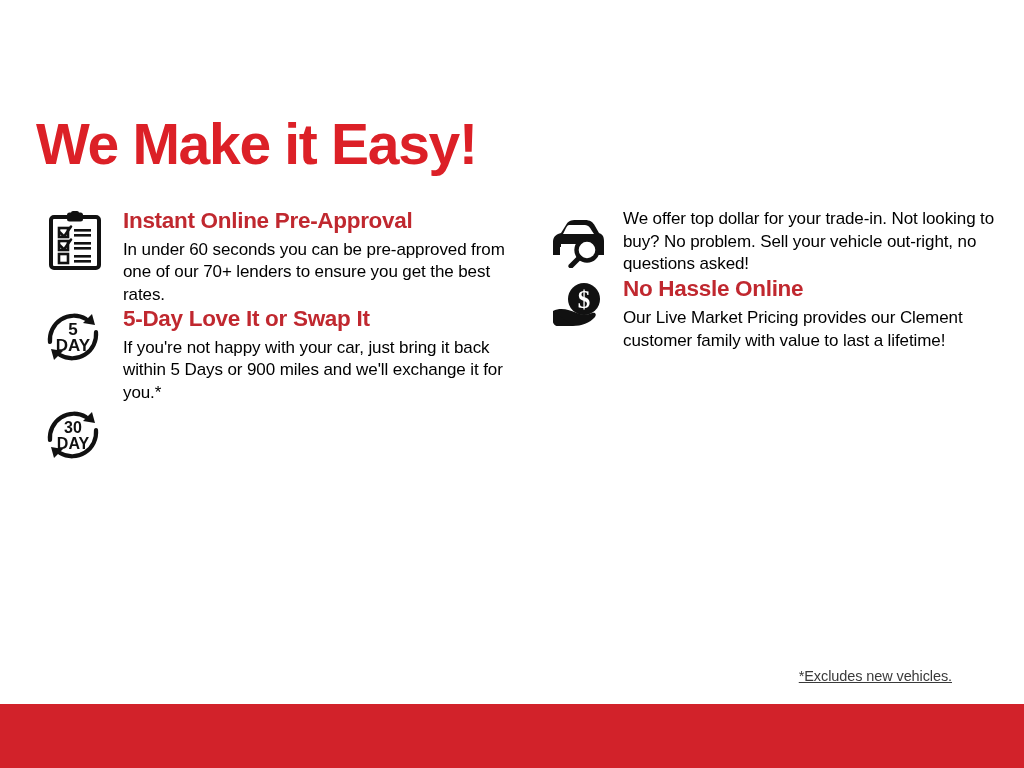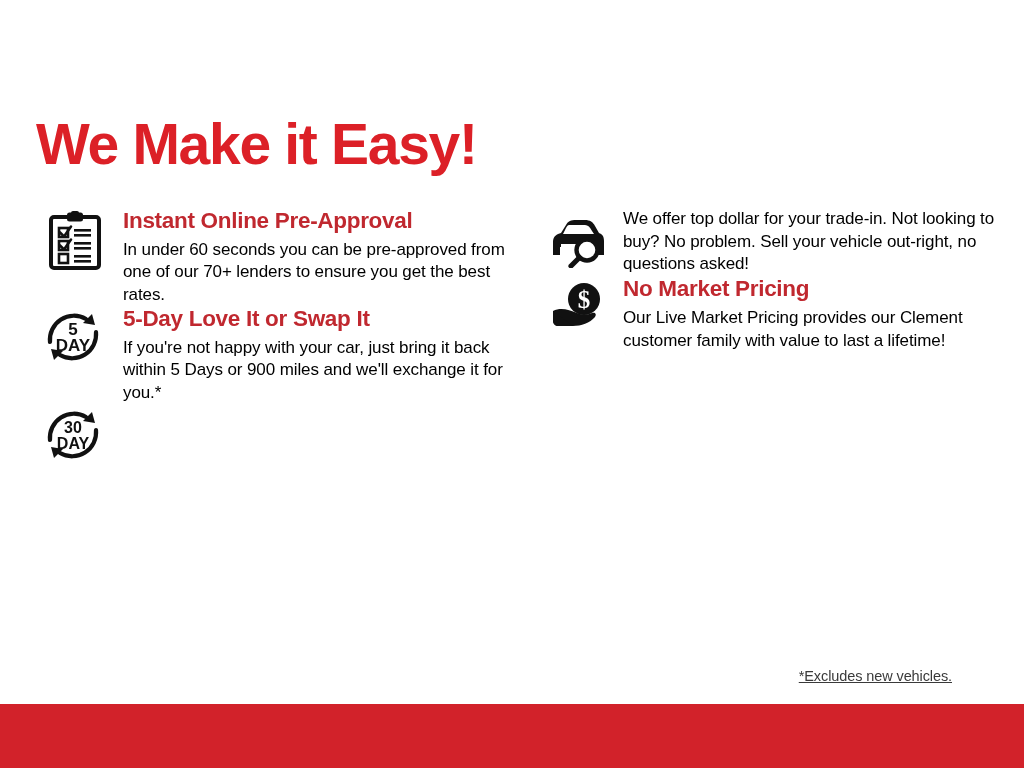--- a/index.html
+++ b/index.html
@@ -210,21 +210,21 @@
       <span class="feature-icon icon-handcash">
         <svg width="58" height="52" viewBox="0 0 58 52">
           <circle cx="33" cy="19" r="16" fill="#111"></circle>
           <text x="33" y="28" text-anchor="middle" font-family="Liberation Serif, serif" font-size="25" font-weight="bold" fill="#fff">$</text>
           <path d="M2 31 C10 27 18 30 26 33 C31 35 36 35 41 33 C44 32 46 34 44 37
                    C39 43 30 46 22 46 L8 46 C4 46 2 44 2 40 Z" fill="#111"></path>
           <path d="M2 31 L2 40 C2 44 4 46 8 46 L22 46" fill="#111"></path>
         </svg>
       </span>
       <div class="feature-body">
-        <h3 class="feature-title">No Market Pricing</h3>
+        <h3 class="feature-title">No Hassle Online</h3>
         <p class="feature-desc">Our Live Market Pricing provides our Clement customer family with value to last a lifetime!</p>
       </div>
     </div>
 
   </div>
 
   <div class="footnote">*Excludes new vehicles.</div>
 
   <div class="bottom-bar"></div>
 

